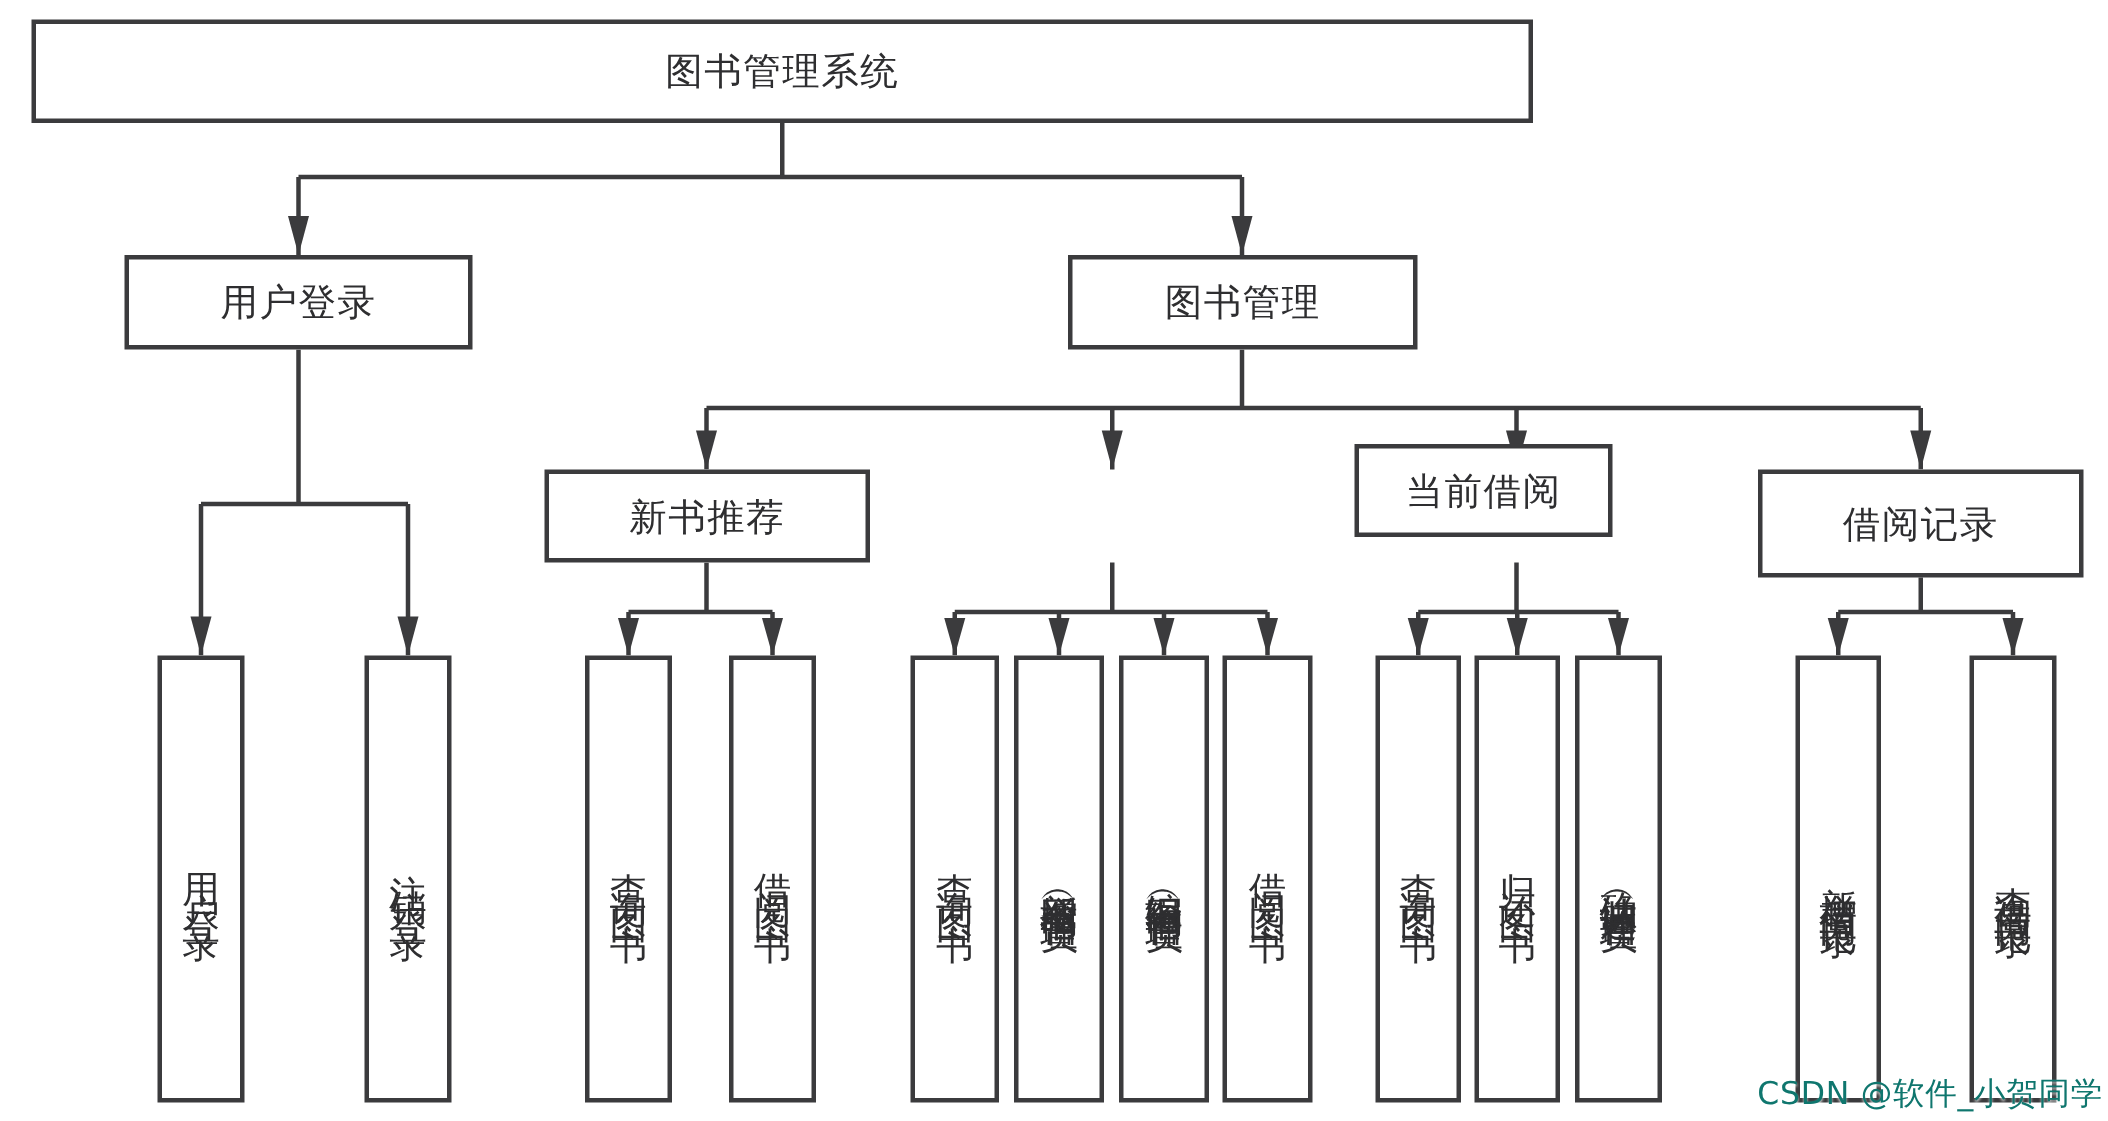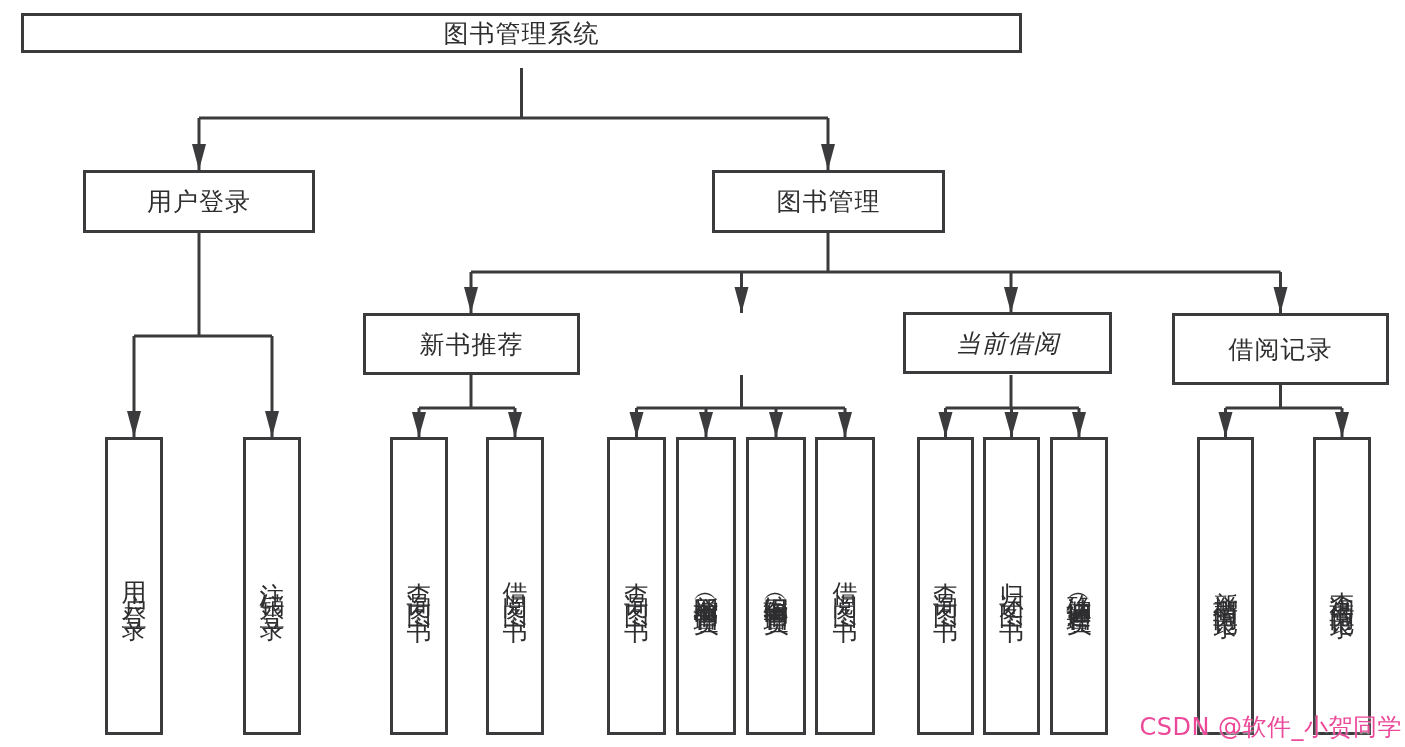--- a/index.html
+++ b/index.html
@@ -42,22 +42,22 @@
     top: 437px;
     height: 298px;
   }
   .ls4 { letter-spacing: 12px; }
   .ls6 { letter-spacing: 5px; }
   .ls9 { letter-spacing: 2.5px; }
   #watermark {
     position: absolute;
     right: 3px;
     bottom: 4px;
-    font-size: 24px;
-    color: #ec4899;
+    font-size: 21px;
+    color: #0f766e;
     letter-spacing: 0.5px;
     text-shadow: 0 1px 2px rgba(255,255,255,0.85);
     white-space: nowrap;
     z-index: 5;
   }
   svg line, svg path { stroke: #3b3b3d; stroke-width: 3; fill: none; }
   svg polygon { fill: #3b3b3d; stroke: none; }
 </style>
 </head>
 <body>
@@ -119,27 +119,27 @@
       <polygon points="1072,412 1086,412 1079,437"></polygon>
 
     <path d="M1280.5 375 V408"></path>
     <path d="M1225.5 408 H1342"></path>
     <path d="M1225.5 408 V437"></path>
       <polygon points="1218.5,412 1232.5,412 1225.5,437"></polygon>
     <path d="M1342 408 V437"></path>
       <polygon points="1335,412 1349,412 1342,437"></polygon>
   </svg>
 
-  <div class="node" style="left:21px; top:13px; width:1001px; height:40px;text-align:center;">图书管理系统</div>
+  <div class="node" style="left:21px; top:13px; width:1001px; height:69px;text-align:center;">图书管理系统</div>
 
   <div class="node" style="left:83px; top:170px; width:232px; height:63px;">用户登录</div>
   <div class="node" style="left:363px; top:313px; width:217px; height:62px;">新书推荐</div>
 
   <div class="node" style="left:712px; top:170px; width:233px; height:63px;">图书管理</div>
-  <div class="node" style="left:903px; top:312px; width:209px; height:62px;font-style:italic;">当前借阅</div>
+  <div class="node" style="left:903px; top:296px; width:172px; height:62px;">当前借阅</div>
   <div class="node" style="left:1172px; top:313px; width:217px; height:72px;">借阅记录</div>
 
   <div class="vnode ls4" style="left:105px; width:58px;">用户登录</div>
   <div class="vnode ls4" style="left:243px; width:58px;">注销登录</div>
 
   <div class="vnode ls4" style="left:390px; width:58px;">查询图书</div>
   <div class="vnode ls4" style="left:486px; width:58px;">借阅图书</div>
 
   <div class="vnode ls4" style="left:607px; width:59px;">查询图书</div>
   <div class="vnode ls9" style="left:676px; width:60px;">新增图书（管理员）</div>

